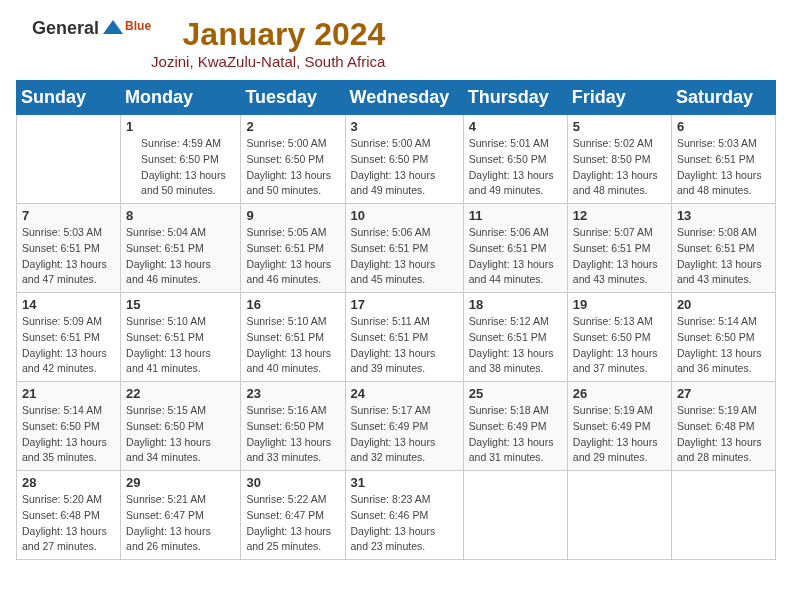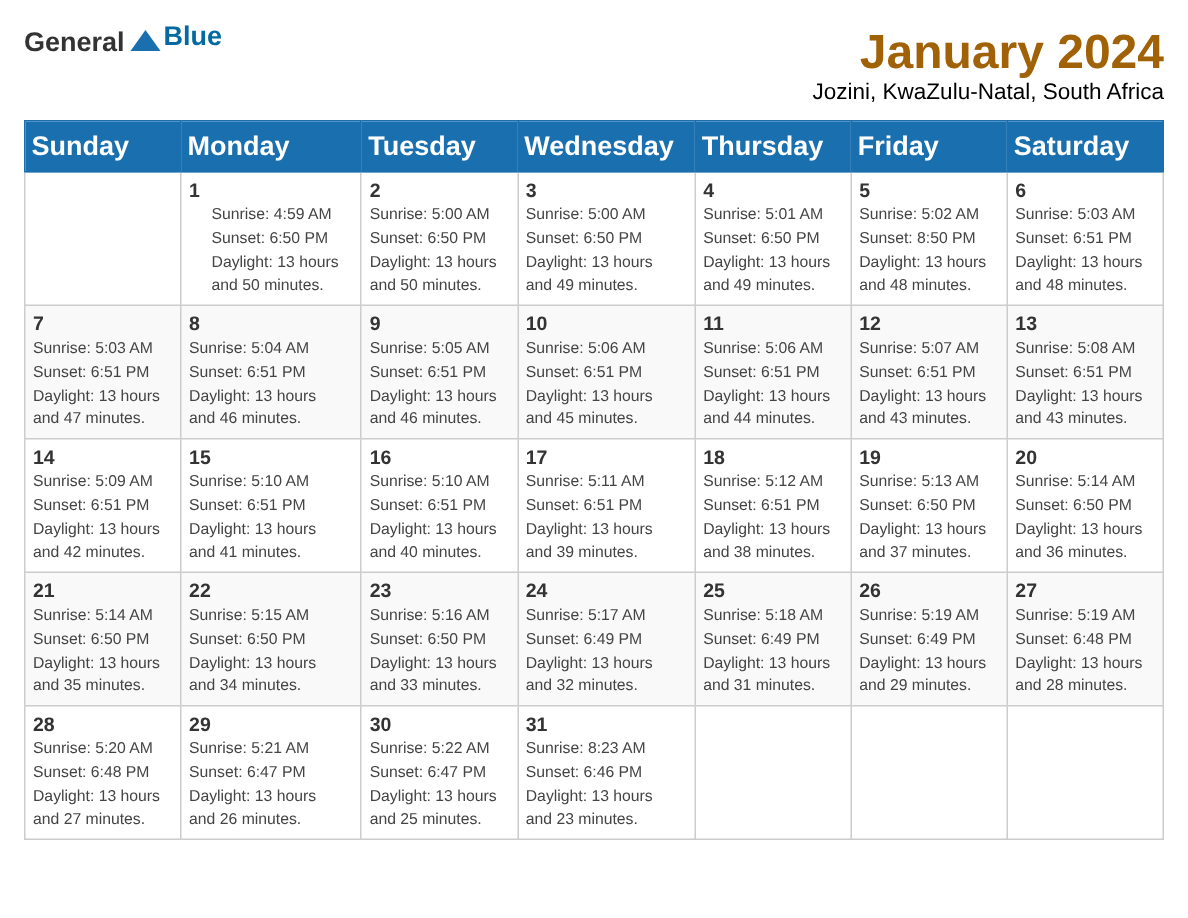--- a/index.html
+++ b/index.html
@@ -5,23 +5,23 @@
     * { box-sizing: border-box; margin: 0; padding: 0; }
     body {
       font-family: Arial, sans-serif;
       background: #fff;
       width: 792px;
       min-height: 612px;
       padding: 16px;
     }
     .header-area {
       display: flex;
-      justify-content: space-between;
       align-items: flex-start;
       margin-bottom: 10px;
+      margin-left: 16px;
     }
     .logo {
       display: flex;
       align-items: center;
       font-size: 18px;
       font-weight: bold;
     }
     .logo-general { color: #333; }
     .logo-blue { color: #1a6faf; }
     .logo-icon {
@@ -32,21 +32,21 @@
     .title-block {
       text-align: right;
     }
     .main-title {
       font-size: 32px;
       font-weight: bold;
       color: #a16207;
     }
     .subtitle {
       font-size: 15px;
-      color: #000000;
+      color: #7f1d1d;
     }
     table {
       width: 100%;
       border-collapse: collapse;
       font-size: 11px;
     }
     thead tr th {
       background-color: #1a6faf;
       color: #fff;
       padding: 6px 4px;
@@ -84,21 +84,21 @@
 <body>
 
 <div class="header-area">
   <div class="logo">
     <span class="logo-general">General</span>
     <svg class="logo-icon" viewBox="0 0 24 24">
       <polygon points="12,4 22,18 2,18" fill="#1a6faf"></polygon>
     </svg>
     <br>
     <span style="display:block; margin-top:-8px;">
-      <span class="logo-blue" style="font-size:18px; font-weight:bold; color:#0369a1;">Blue</span>
+      <span class="logo-blue" style="font-size:12px; font-weight:bold; color:#c2410c;">Blue</span>
     </span>
   </div>
   <div class="title-block">
     <div class="main-title">January 2024</div>
     <div class="subtitle">Jozini, KwaZulu-Natal, South Africa</div>
   </div>
 </div>
 
 <table>
   <thead>

